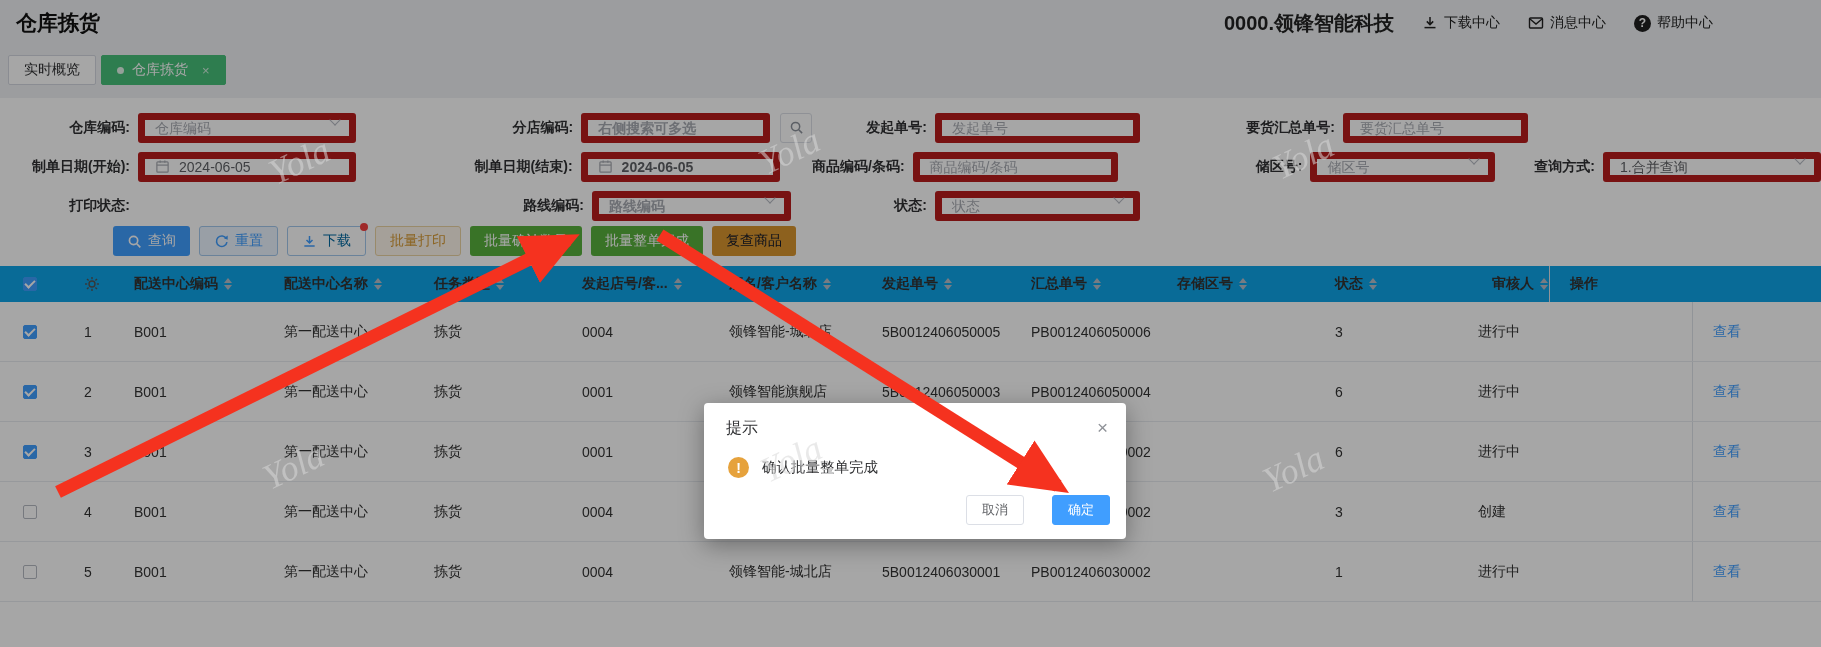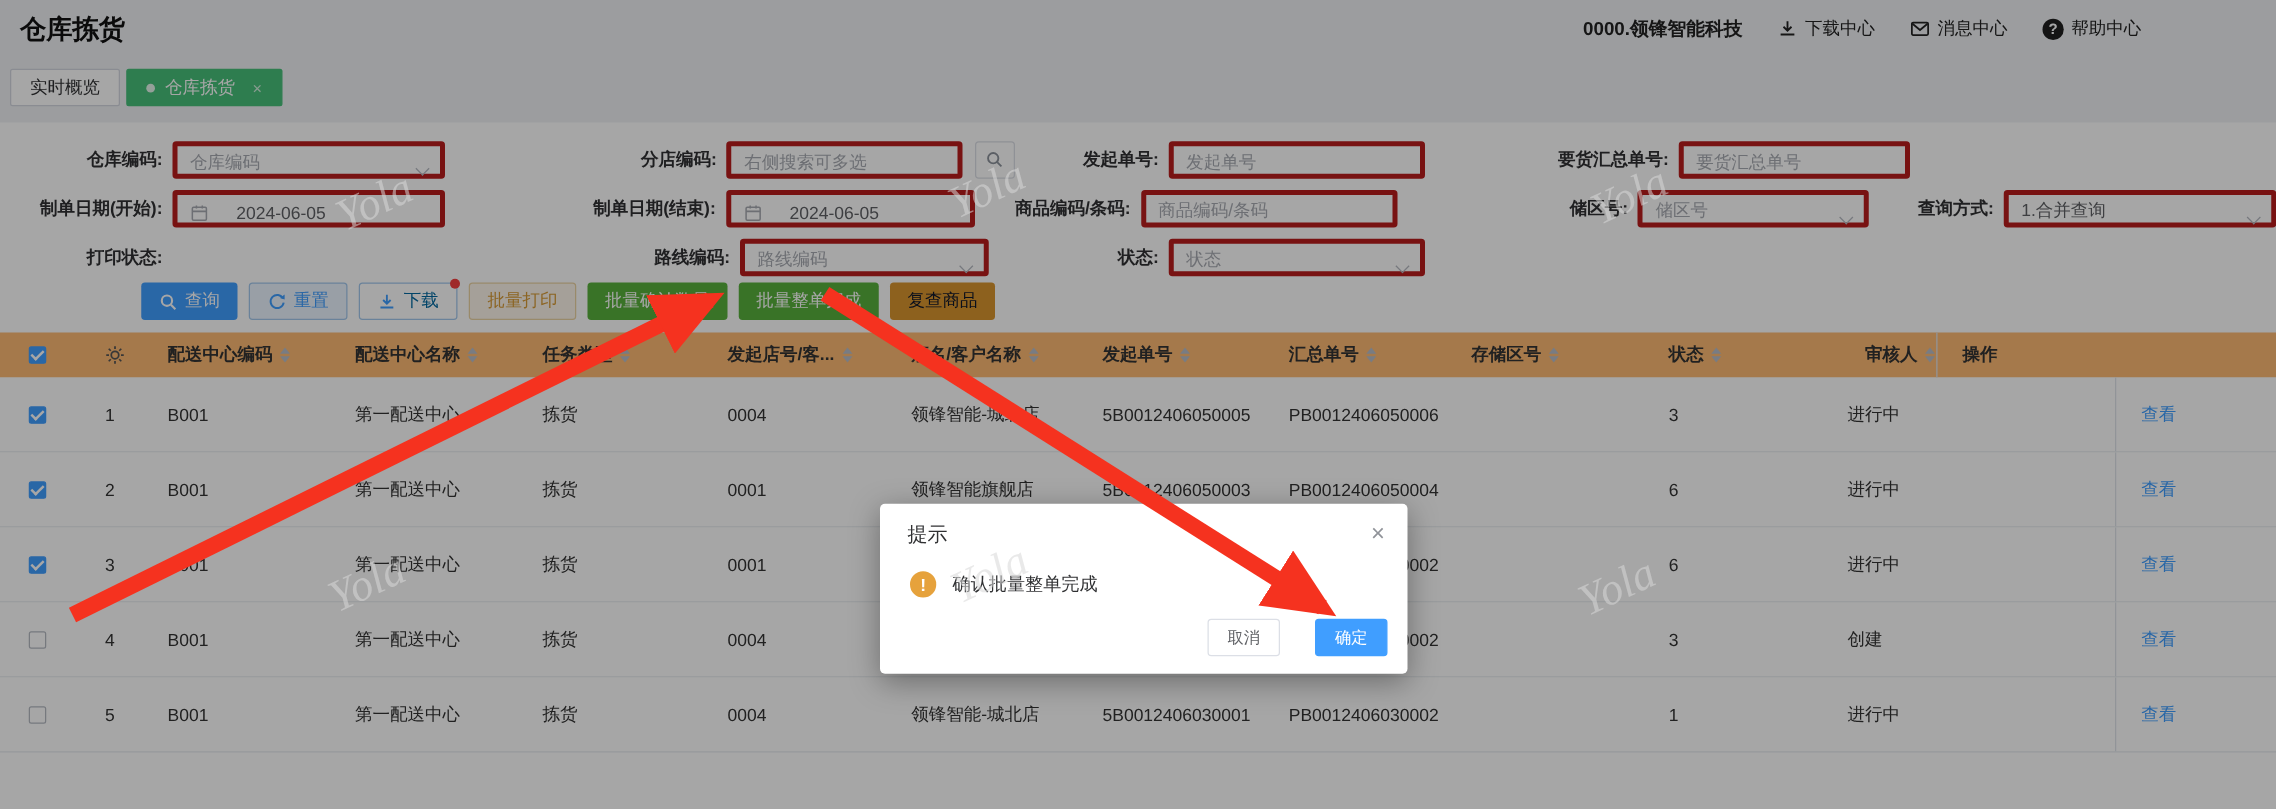--- a/index.html
+++ b/index.html
@@ -6,55 +6,55 @@
   body{
     width:1821px;height:647px;position:relative;overflow:hidden;
     background:#f0f2f5;
     font-family:"Liberation Sans","DejaVu Sans",sans-serif;
     color:#303133;
   }
   
   .topbar{position:absolute;top:0;left:0;right:0;height:46px;display:flex;align-items:center;padding:0 16px;box-sizing:border-box;}
   .page-title{font-size:21px;font-weight:bold;color:#111;}
   .topbar-right{margin-left:auto;display:flex;align-items:center;gap:28px;font-size:14px;color:#222;padding-right:92px;}
-  .company{font-weight:bold;font-size:15px;}
+  .company{font-weight:bold;font-size:20px;}
   .top-item{display:flex;align-items:center;gap:6px;cursor:pointer;}
   .help-badge{width:17px;height:17px;border-radius:50%;background:#1f1f1f;color:#fff;font-size:12px;font-weight:bold;display:inline-flex;align-items:center;justify-content:center;}
   
   .tabbar{position:absolute;top:55px;left:8px;display:flex;gap:5px;}
   .tab{height:30px;padding:0 15px;background:#fff;border:1px solid #d4d8e0;box-sizing:border-box;display:flex;align-items:center;font-size:14px;color:#303133;border-radius:2px;}
   .tab.active{background:#47c07a;border-color:#47c07a;color:#fff;gap:8px;}
   .tab-dot{width:7px;height:7px;border-radius:50%;background:rgba(255,255,255,.85);}
   .tab-close{margin-left:6px;font-size:13px;color:rgba(255,255,255,.75);line-height:1;}
   
   .filter-card{position:absolute;top:98px;left:0;right:0;height:170px;background:#fff;}
   .frow{display:flex;align-items:center;height:39px;}
   .frow:first-child{margin-top:10px;}
   .fcell{display:flex;align-items:center;box-sizing:border-box;}
   .fc1{width:412px;} .fc2{width:400px;} .fc3{width:368px;} .fc4{width:376px;} .fc5{flex:1;}
   .flabel{font-weight:bold;font-size:14px;color:#303133;text-align:right;padding-right:8px;box-sizing:border-box;white-space:nowrap;}
   .fc1 .flabel{width:138px;} .fc2 .flabel{width:180px;} .fc3 .flabel{width:123px;} .fc4 .flabel{width:163px;} .fc5 .flabel{width:90px;}
-  .fctl{height:30px;border:4px solid #b91c1c;border-radius:3px;background:#fff;display:flex;align-items:flex-end;padding:0 10px;box-sizing:border-box;font-size:14px;color:#a8abb2;gap:22px;}
-  .fc1 .fctl{width:218px;} .fc2 .fctl{width:199px;} .fc3 .fctl{width:205px;} .fc4 .fctl{width:185px;} .fc5 .fctl{width:218px;}
+  .fctl{height:30px;border:7px solid #b91c1c;border-radius:3px;background:#fff;display:flex;align-items:flex-start;padding:0 10px;box-sizing:border-box;font-size:14px;color:#a8abb2;gap:9px;}
+  .fc1 .fctl{width:218px;} .fc2 .fctl{width:199px;font-weight:bold;} .fc3 .fctl{width:205px;} .fc4 .fctl{width:185px;} .fc5 .fctl{width:218px;}
   .fctl .chev{width:7px;height:7px;border-right:1.5px solid #b6bac2;border-bottom:1.5px solid #b6bac2;transform:rotate(45deg);margin-left:auto;margin-top:-4px;flex:0 0 auto;}
   .fctl.has-value{color:#606266;}
   .search-btn{width:34px;height:30px;margin-left:10px;border:1px solid #dcdfe6;border-radius:3px;background:#fff;display:flex;align-items:center;justify-content:center;box-sizing:border-box;cursor:pointer;}
   
   .toolbar{position:absolute;top:226px;left:113px;display:flex;gap:9px;}
   .btn{height:30px;border:none;border-radius:3px;font-size:14px;display:flex;align-items:center;gap:6px;padding:0 14px;box-sizing:border-box;cursor:pointer;font-family:inherit;white-space:nowrap;}
   .btn-primary{background:#409eff;color:#fff;}
   .btn-reset{background:#ecf5ff;border:1px solid #a3c8ed;color:#409eff;}
   .btn-download{background:#fff;border:1px solid #a3c8ed;color:#0369a1;position:relative;}
   .btn-dot{position:absolute;top:-4px;right:-3px;width:8px;height:8px;border-radius:50%;background:#f53f3f;}
   .btn-print{background:#fdf6ec;border:1px solid #ecd4a4;color:#d79b36;}
   .btn-green{background:#58b13c;color:#fff;}
   .btn-amber{background:#d9952f;color:#0f172a;}
   
   .table-card{position:absolute;top:266px;left:0;right:0;bottom:0;background:#fff;}
-  .thead{display:flex;height:36px;background:#fdba74;align-items:flex-start;font-weight:bold;font-size:14px;color:#333;}
+  .thead{display:flex;height:36px;background:#0ea5e9;align-items:flex-start;font-weight:bold;font-size:14px;color:#333;}
   .tr{display:flex;height:59px;align-items:center;font-size:14px;color:#333;border-bottom:1px solid #e8ebf0;background:#fff;}
   .th,.td{box-sizing:border-box;padding-left:14px;display:flex;align-items:center;overflow:hidden;white-space:nowrap;height:100%;}
   .col-check{width:60px;padding-left:23px;}
   .col-idx{width:60px;padding-left:24px;}
   .col-dc_code{width:150px;} .col-dc_name{width:150px;} .col-task_type{width:148px;}
   .col-store_no{width:147px;} .col-store_name{width:153px;} .col-origin_no{width:149px;}
   .col-summary_no{width:146px;} .col-storage_area{width:158px;} .col-sku{width:143px;}
   .col-status{width:157px;} .col-auditor{width:71px;}
   .col-action{flex:1;border-left:1px solid #dfe3ea;padding-left:20px;}
   .sort{display:inline-flex;flex-direction:column;margin-left:6px;gap:2px;}

